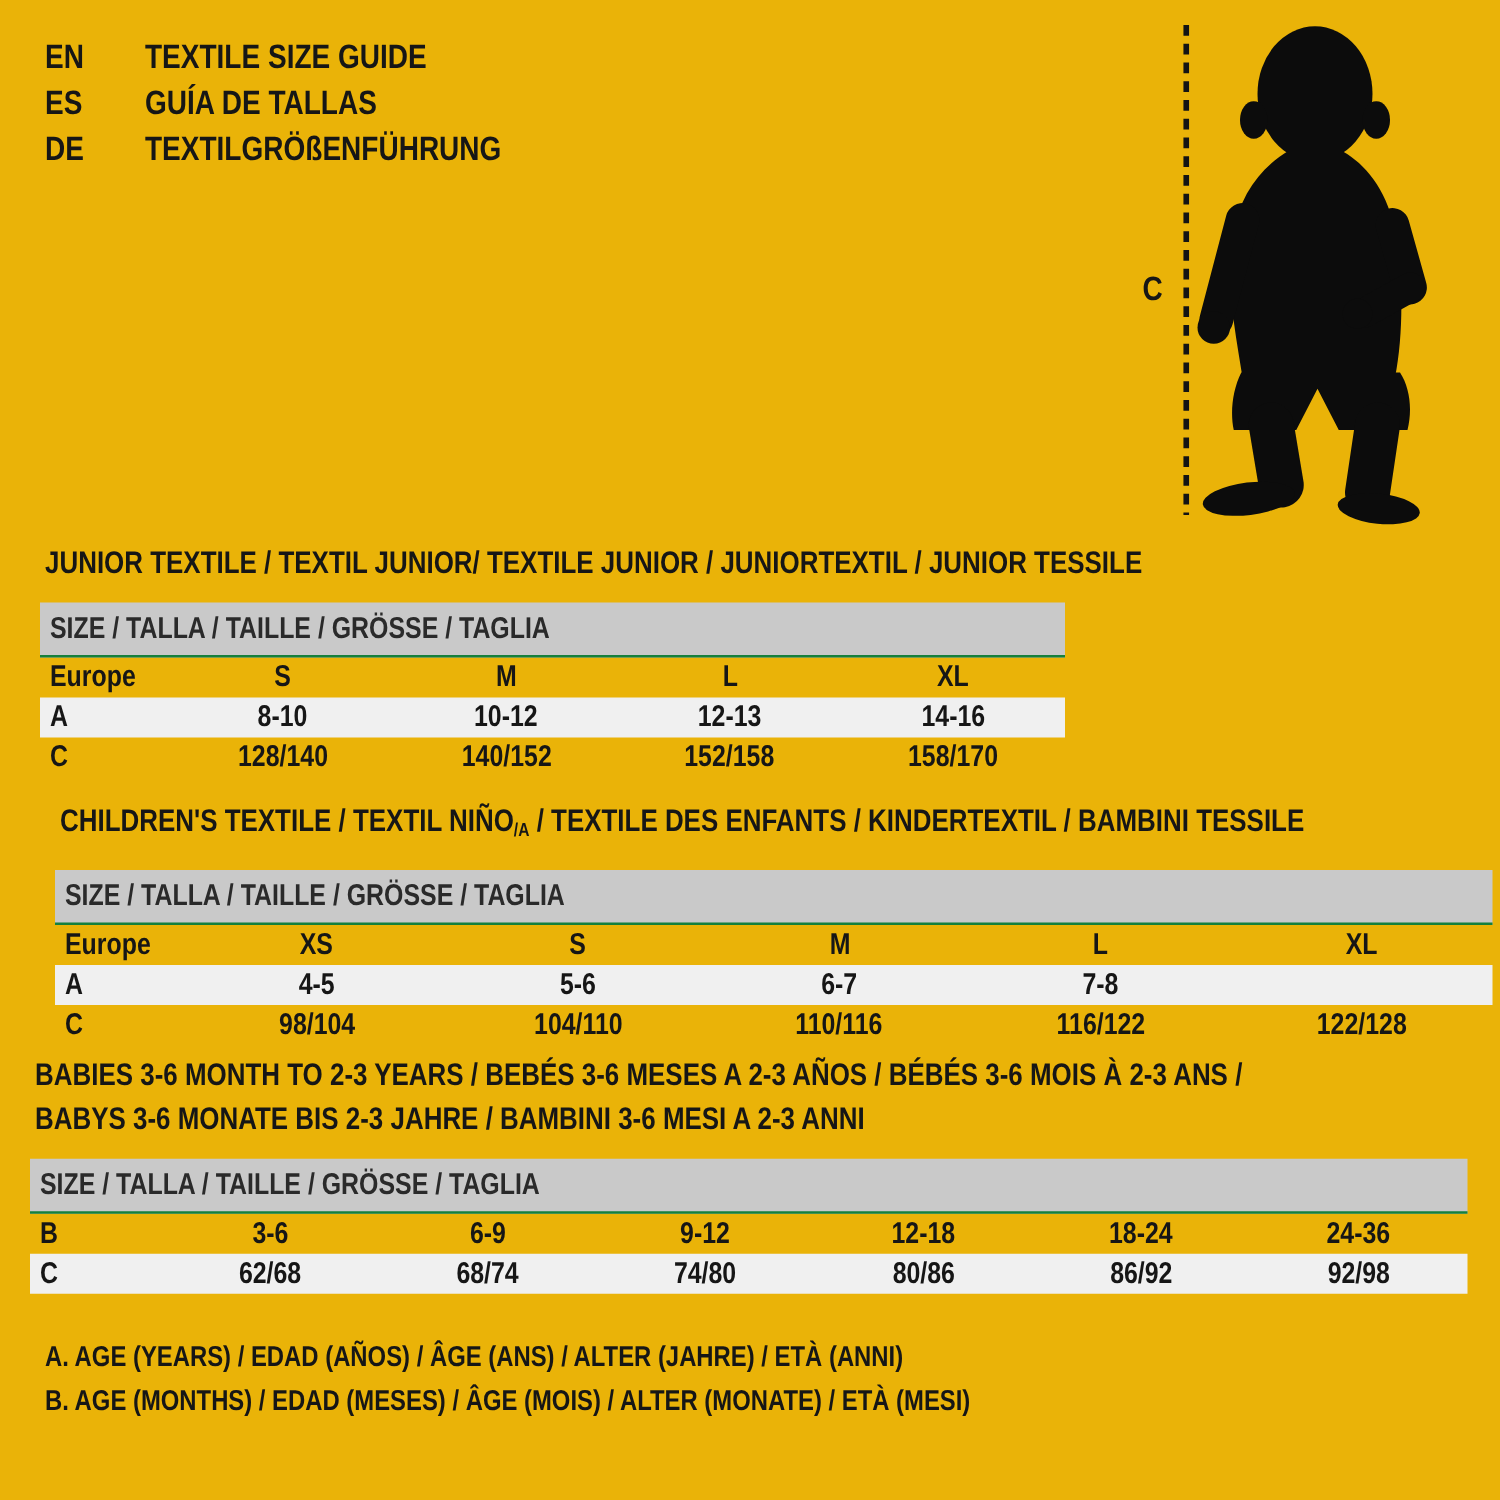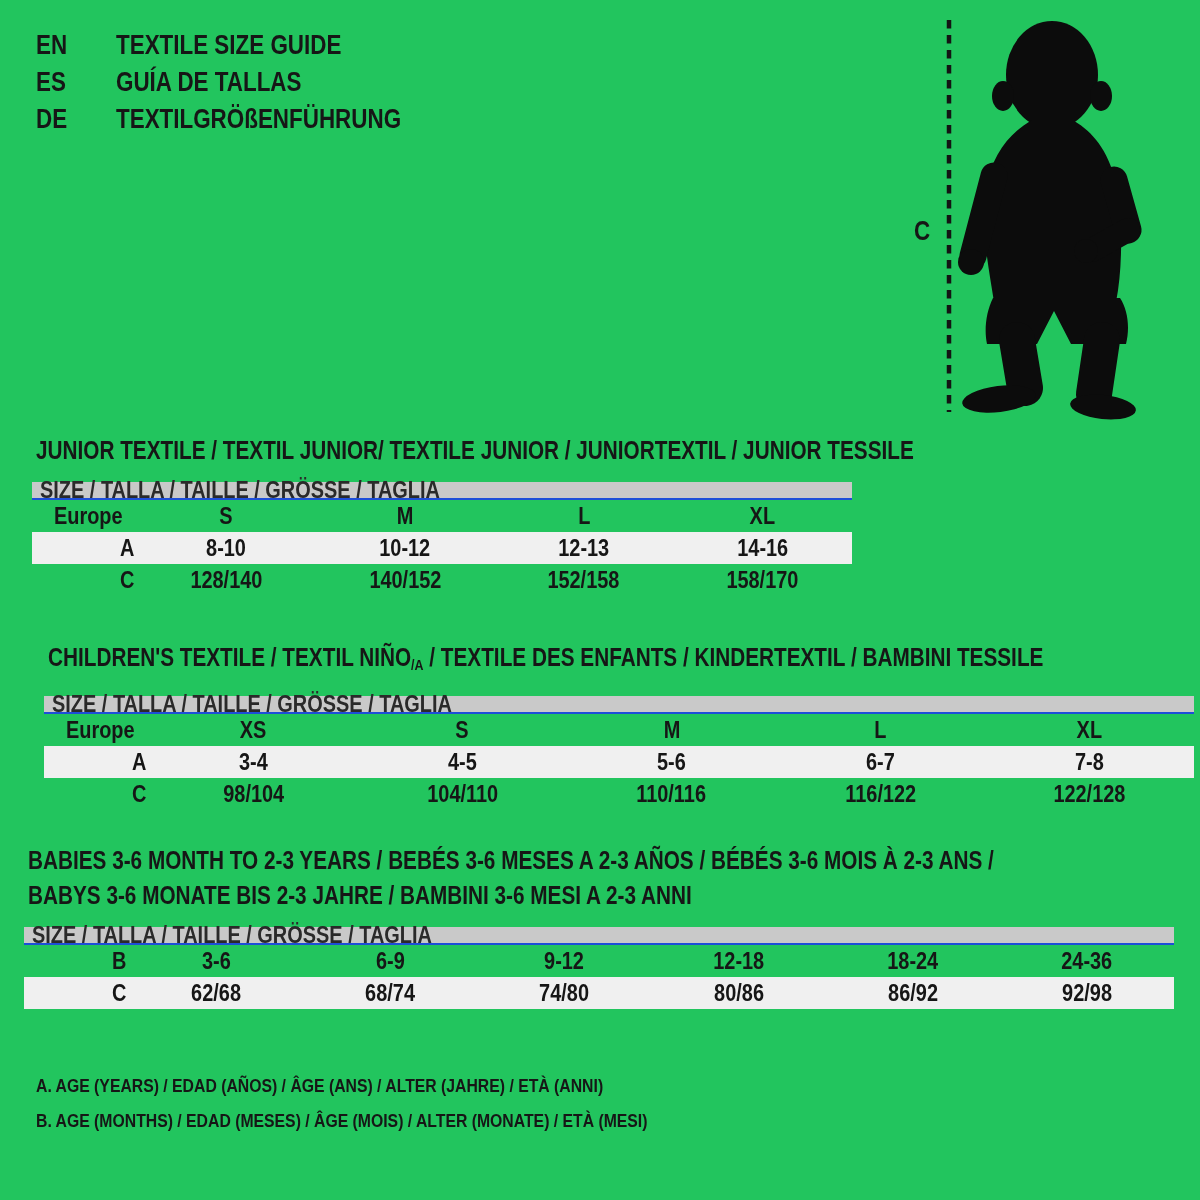--- a/index.html
+++ b/index.html
@@ -1,18 +1,18 @@
 <!DOCTYPE html>
 <html><head>
 <meta charset="utf-8">
 <style>
   * { margin:0; padding:0; box-sizing:border-box; }
   html,body { background:#ffffff; }
   .page {
-    position:relative; width:1200px; height:1200px; background:#22c55e;
+    position:relative; width:1200px; height:1200px; background:#eab308;
     overflow:hidden; color:#161616;
     font-family:"Liberation Sans","DejaVu Sans",sans-serif; font-weight:bold;
   }
   
   .cx { display:inline-block; transform:scaleX(0.83); transform-origin:0 50%; white-space:nowrap; }
   .cx-c { transform-origin:50% 50%; }
 
   
   .lang-list { position:absolute; left:36px; top:27px; }
   .lang-row { display:flex; height:37px; align-items:center; font-size:27px; }
@@ -25,31 +25,31 @@
   
   .section { position:absolute; }
   .section-junior   { left:32px; top:433px; width:820px; }
   .section-children { left:44px; top:640px; width:1150px; }
   .section-babies   { left:24px; top:843px; width:1150px; }
   .sec-title { line-height:35px; font-size:25px; margin-left:4px; }
   .sub { font-size:0.6em; vertical-align:-0.28em; }
 
   .size-table { margin-top:14px; width:100%; }
   .size-header {
-    height:18px; background:#c9c9c9; border-bottom:2px solid #1d4ed8;
+    height:44px; background:#c9c9c9; border-bottom:2px solid #15803d;
     display:flex; align-items:center; padding-left:8px; font-size:24px; color:#2a2a2a;
   }
   .t-row { display:grid; height:32px; align-items:center; font-size:24px; }
   .t-row.shaded { background:#f0f0f0; }
-  .cell-label { padding-left:8px; text-align:right; }
+  .cell-label { padding-left:8px; text-align:left; }
   .cell { text-align:center; }
 
   
   .legend { position:absolute; left:36px; top:1068px; }
-  .legend-line { line-height:35px; font-size:19px; }
+  .legend-line { line-height:35px; font-size:23px; }
 </style>
 </head>
 <body>
 
 <div class="page">
 
   <div class="lang-list" id="langList">
       <div class="lang-row">
         <span class="lang-code"><span class="cx">EN</span></span>
         <span class="cx">TEXTILE SIZE GUIDE</span>
@@ -128,21 +128,20 @@
           <div class="t-row" style="grid-template-columns: 105px repeat(5, 1fr);">
             <div class="cell-label"><span class="cx">Europe</span></div>
             <div class="cell"><span class="cx cx-c">XS</span></div>
             <div class="cell"><span class="cx cx-c">S</span></div>
             <div class="cell"><span class="cx cx-c">M</span></div>
             <div class="cell"><span class="cx cx-c">L</span></div>
             <div class="cell"><span class="cx cx-c">XL</span></div>
           </div>
           <div class="t-row shaded" style="grid-template-columns: 105px repeat(5, 1fr);">
             <div class="cell-label"><span class="cx">A</span></div>
-            <div class="cell"><span class="cx cx-c">3-4</span></div>
             <div class="cell"><span class="cx cx-c">4-5</span></div>
             <div class="cell"><span class="cx cx-c">5-6</span></div>
             <div class="cell"><span class="cx cx-c">6-7</span></div>
             <div class="cell"><span class="cx cx-c">7-8</span></div>
           </div>
           <div class="t-row" style="grid-template-columns: 105px repeat(5, 1fr);">
             <div class="cell-label"><span class="cx">C</span></div>
             <div class="cell"><span class="cx cx-c">98/104</span></div>
             <div class="cell"><span class="cx cx-c">104/110</span></div>
             <div class="cell"><span class="cx cx-c">110/116</span></div>

